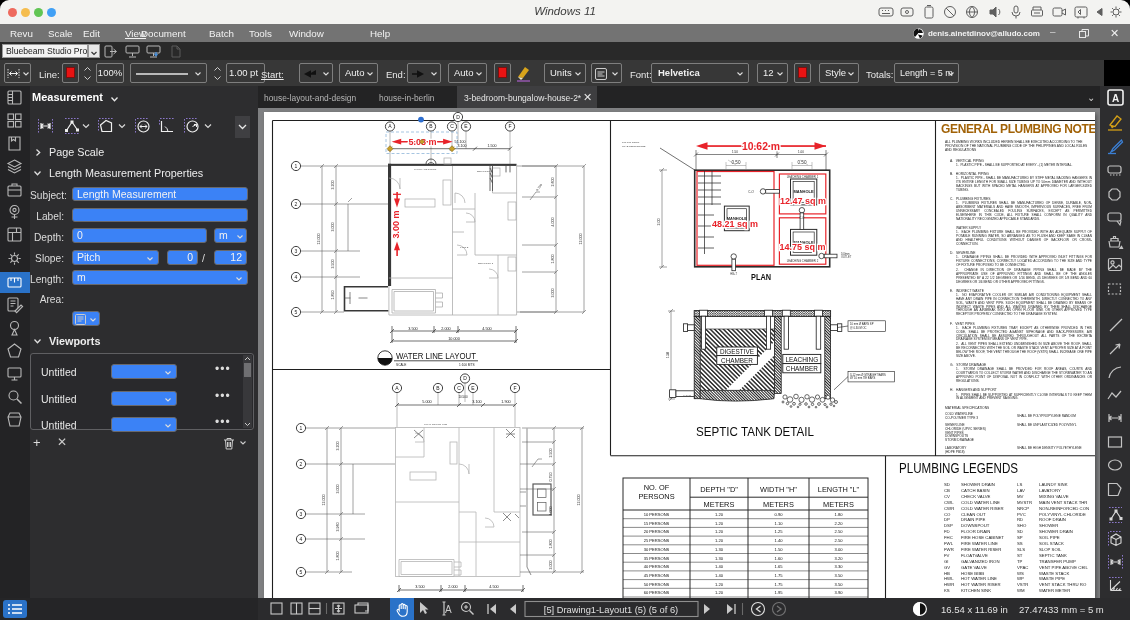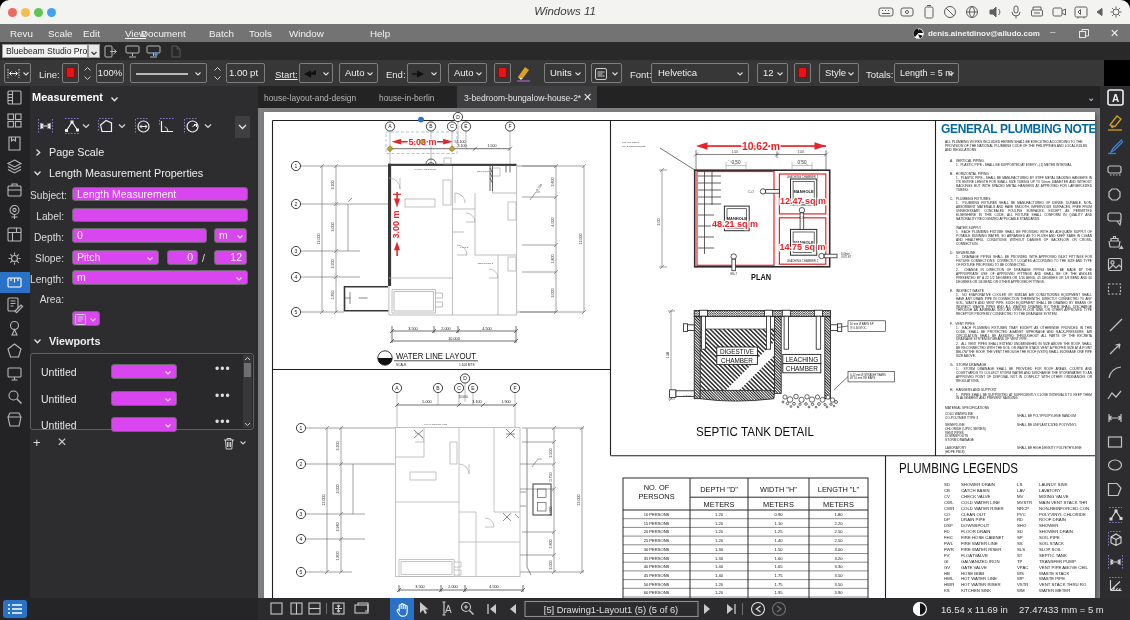--- a/index.html
+++ b/index.html
@@ -16,21 +16,21 @@
   
   #row2 { left:0; top:42px; width:1130px; height:18px; background:#292929; }
   
   #row3 { left:0; top:60px; width:1104px; height:26px; background:#373737; color:#ededed; font-size:9.5px; }
   .tbx { position:absolute; top:3px; height:20px; border:1px solid #7e7e7e; border-radius:2px; color:#f0f0f0; font-size:9.5px; line-height:18px; }
   .tlab { position:absolute; top:9px; color:#e9e9e9; }
   
   #lstrip { left:0; top:86px; width:30px; height:512px; background:#232325; }
   
   #lpanel { left:30px; top:86px; width:228px; height:512px; background:#2d2d2f; color:#e4e4e4; }
-  .field { position:absolute; background:#d946ef; border:1px solid #69696c; border-radius:3px; color:#f2f2f2; font-size:10.5px; }
+  .field { position:absolute; background:#3b82f6; border:1px solid #69696c; border-radius:3px; color:#f2f2f2; font-size:10.5px; }
   .flab { position:absolute; text-align:right; font-size:10.2px; color:#dcdcdc; }
   
   #tabbar { left:258px; top:86px; width:842px; height:22px; background:#232324; color:#b5b5b5; font-size:8.4px; }
   #canvas { left:258px; top:108px; width:842px; height:490px; background:#7f8082; overflow:hidden; }
   #page { position:absolute; left:6px; top:4px; width:831px; height:486px; background:#ffffff; box-shadow:2px 2px 4px rgba(0,0,0,.35); overflow:hidden; }
   
   #rbar { left:1100px; top:86px; width:30px; height:512px; background:#2d2d2f; }
   
   #botbar { left:0; top:598px; width:1130px; height:22px; background:#2b2b2d; color:#cccccc; }
   #notes { font-family:"Liberation Sans", sans-serif; }
@@ -172,21 +172,21 @@
       </svg>
     <svg style="position:absolute;left:63px;top:7px;" width="8" height="6" viewBox="0 0 8 6">
         <path d="M1.5 1.5 L4 4 L6.5 1.5" stroke="#ddd" stroke-width="1.1" fill="none"></path>
       </svg>
   </div>
   <svg style="position:absolute;left:212px;top:5px;" width="11" height="17" viewBox="0 0 11 17">
       <path d="M2.5 5.5 L5.5 2.5 L8.5 5.5" stroke="#ccc" fill="none"></path>
       <path d="M2.5 11.5 L5.5 14.5 L8.5 11.5" stroke="#ccc" fill="none"></path>
     </svg>
   <div class="tbx" style="left:226px;width:39px;text-align:center;padding-right:4px;">1.00 pt</div>
-  <span class="tlab" style="left:275px;text-decoration:underline;">Start:</span>
+  <span class="tlab" style="left:261px;text-decoration:underline;">Start:</span>
   <div class="tbx" style="left:299px;width:34px;">
     <svg style="position:absolute;left:3px;top:5px;" width="14" height="10" viewBox="0 0 14 10">
         <path d="M13 5 H6 L13 1 Z" fill="#111"></path>
         <path d="M1 5 L8 1.2 V8.8 Z" fill="#111"></path>
         <path d="M6 5 H13" stroke="#111" stroke-width="1.5"></path>
       </svg>
     <svg style="position:absolute;left:22px;top:7px;" width="8" height="6" viewBox="0 0 8 6">
         <path d="M1.5 1.5 L4 4 L6.5 1.5" stroke="#ddd" stroke-width="1.1" fill="none"></path>
       </svg>
   </div>
@@ -222,21 +222,21 @@
   <div class="tbx" style="left:591px;width:31px;">
     <svg style="position:absolute;left:3px;top:4px;" width="12" height="12" viewBox="0 0 12 12">
         <rect x="0.5" y="0.5" width="11" height="11" rx="1.5" stroke="#ccc" fill="none"></rect>
         <path d="M2.5 4 h7 M2.5 6 h5 M2.5 8 h7" stroke="#ccc" fill="none"></path>
       </svg>
     <svg style="position:absolute;left:19px;top:7px;" width="8" height="6" viewBox="0 0 8 6">
         <path d="M1.5 1.5 L4 4 L6.5 1.5" stroke="#ddd" stroke-width="1.1" fill="none"></path>
       </svg>
   </div>
   <span class="tlab" style="left:630px;">Font:</span>
-  <div class="tbx" style="left:651px;width:98px;padding-left:6px;">Helvetica<svg style="position:absolute;left:84px;top:7px;" width="8" height="6" viewBox="0 0 8 6">
+  <div class="tbx" style="left:651px;width:98px;padding-left:6px;font-weight:bold;">Helvetica<svg style="position:absolute;left:84px;top:7px;" width="8" height="6" viewBox="0 0 8 6">
         <path d="M1.5 1.5 L4 4 L6.5 1.5" stroke="#ddd" stroke-width="1.1" fill="none"></path>
       </svg></div>
   <div class="tbx" style="left:757px;width:31px;padding-left:5px;">12<svg style="position:absolute;left:18px;top:7px;" width="8" height="6" viewBox="0 0 8 6">
         <path d="M1.5 1.5 L4 4 L6.5 1.5" stroke="#ddd" stroke-width="1.1" fill="none"></path>
       </svg></div>
   <div class="tbx" style="left:794px;width:17px;">
       <div style="position:absolute;left:3px;top:3px;width:9px;height:11px;background:#e81313;border:1px solid #7a1010;"></div>
     </div>
   <div class="tbx" style="left:819px;width:40px;padding-left:5px;">Style<svg style="position:absolute;left:27px;top:7px;" width="8" height="6" viewBox="0 0 8 6">
         <path d="M1.5 1.5 L4 4 L6.5 1.5" stroke="#ddd" stroke-width="1.1" fill="none"></path>
@@ -1071,21 +1071,21 @@
       <text x="497" y="37.6" font-family="Liberation Sans" font-size="10.4" font-weight="bold" fill="#e8232a" text-anchor="middle" stroke="#fff" stroke-width="2.6" paint-order="stroke">10.62 m</text>
 
       <g font-family="Liberation Sans" font-size="9" font-weight="bold" fill="#e8232a" text-anchor="middle" stroke="#fff" stroke-width="2.4" paint-order="stroke">
         <text x="471" y="114.5">48.21 sq m</text>
         <text x="539" y="91.5">12.47 sq m</text>
         <text x="538.6" y="137.5">14.75 sq m</text>
       </g>
     </g>
   </svg>
   <div id="notes" style="position:absolute;left:671px;top:10px;width:160px;height:334px;overflow:hidden;color:#222;">
-    <div style="font-size:12px;font-weight:600;margin-left:6px;white-space:nowrap;color:#0369a1;letter-spacing:-0.35px;">GENERAL PLUMBING NOTE</div>
+    <div style="font-size:12px;font-weight:600;margin-left:6px;white-space:nowrap;color:#a16207;letter-spacing:-0.35px;">GENERAL PLUMBING NOTE</div>
     <div class="npar" style="margin-left:10px;margin-top:3.5px;">ALL PLUMBING WORKS INCLUDED HEREIN SHALL BE EXECUTED ACCORDING TO THE PROVISION OF THE NATIONAL PLUMBING CODE OF THE PHILIPPINES AND LOCAL RULES AND REGULATIONS</div>
     <div class="nhead" style="margin-top:7px;">A.&nbsp;&nbsp;&nbsp;VERTICAL PIPING</div>
     <div class="npar2">1.&nbsp;&nbsp;PLASTIC PIPE - SHALL BE SUPPORTED AT EVERY - (1) METER INTERVAL.</div>
     <div class="nhead" style="margin-top:4.5px;">B.&nbsp;&nbsp;&nbsp;HORIZONTAL PIPING</div>
     <div class="npar2">1.&nbsp;&nbsp;PLASTIC PIPE - SHALL BE MANUFACTURED BY STIFF METAL BACKING HANGERS IN ITS ENTIRE LENGTH FOR SMALL SIZE TUBING UP TO 50mm DIAMETER AND WITHOUT BACKINGS BUT WITH SPACED METAL HANGERS AT APPROVED FOR LARGER-SIZED TUBING.</div>
     <div class="nhead" style="margin-top:4.5px;">C.&nbsp;&nbsp;&nbsp;PLUMBING FIXTURES</div>
     <div class="npar2">1.&nbsp;&nbsp;PLUMBING FIXTURES SHALL BE MANUFACTURED OF DENSE, DURABLE, NON-ABSORBENT MATERIALS AND HAVE SMOOTH, IMPERVIOUS SURFACES, FREE FROM UNNECESSARY CONCEALED FOULING SURFACES, EXCEPT AS PERMITTED ELSEWHERE IN THIS CODE, ALL FIXTURE SHALL CONFORM IN QUALITY AND NATIONALITY RECOGNIZED APPLICABLE STANDARDS.</div>
     <div class="nhead" style="margin-top:4.5px;margin-left:21px;">WATER SUPPLY</div>
     <div class="npar2">1.&nbsp;&nbsp;EACH PLUMBING FIXTURE SHALL BE PROVIDED WITH AN ADEQUATE SUPPLY OF POTABLE RUNNING WATER, SO ARRANGED AS TO FLUSH AND KEEP SAME IN CLEAN AND HEALTHFUL CONDITIONS WITHOUT DANGER OF BACKFLOW OR CROSS-CONNECTION.</div>
     <div class="nhead" style="margin-top:4.5px;">D.&nbsp;&nbsp;&nbsp;SEWERLINE</div>

